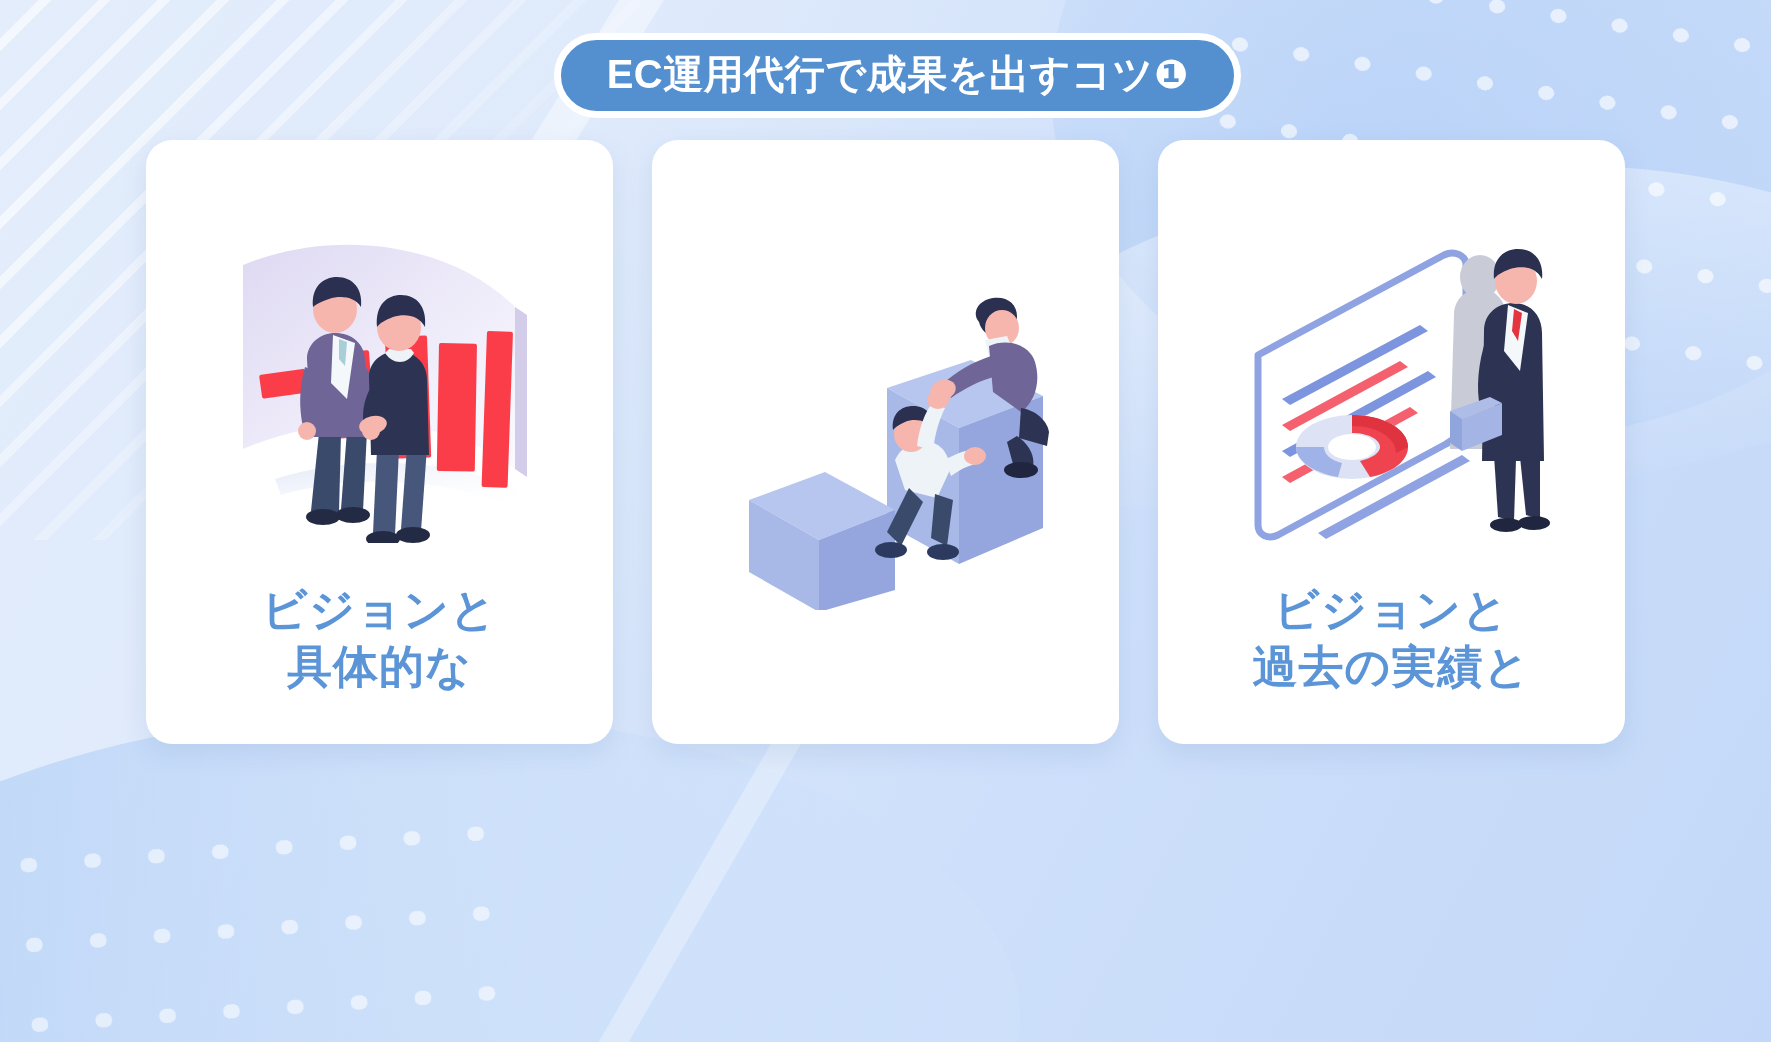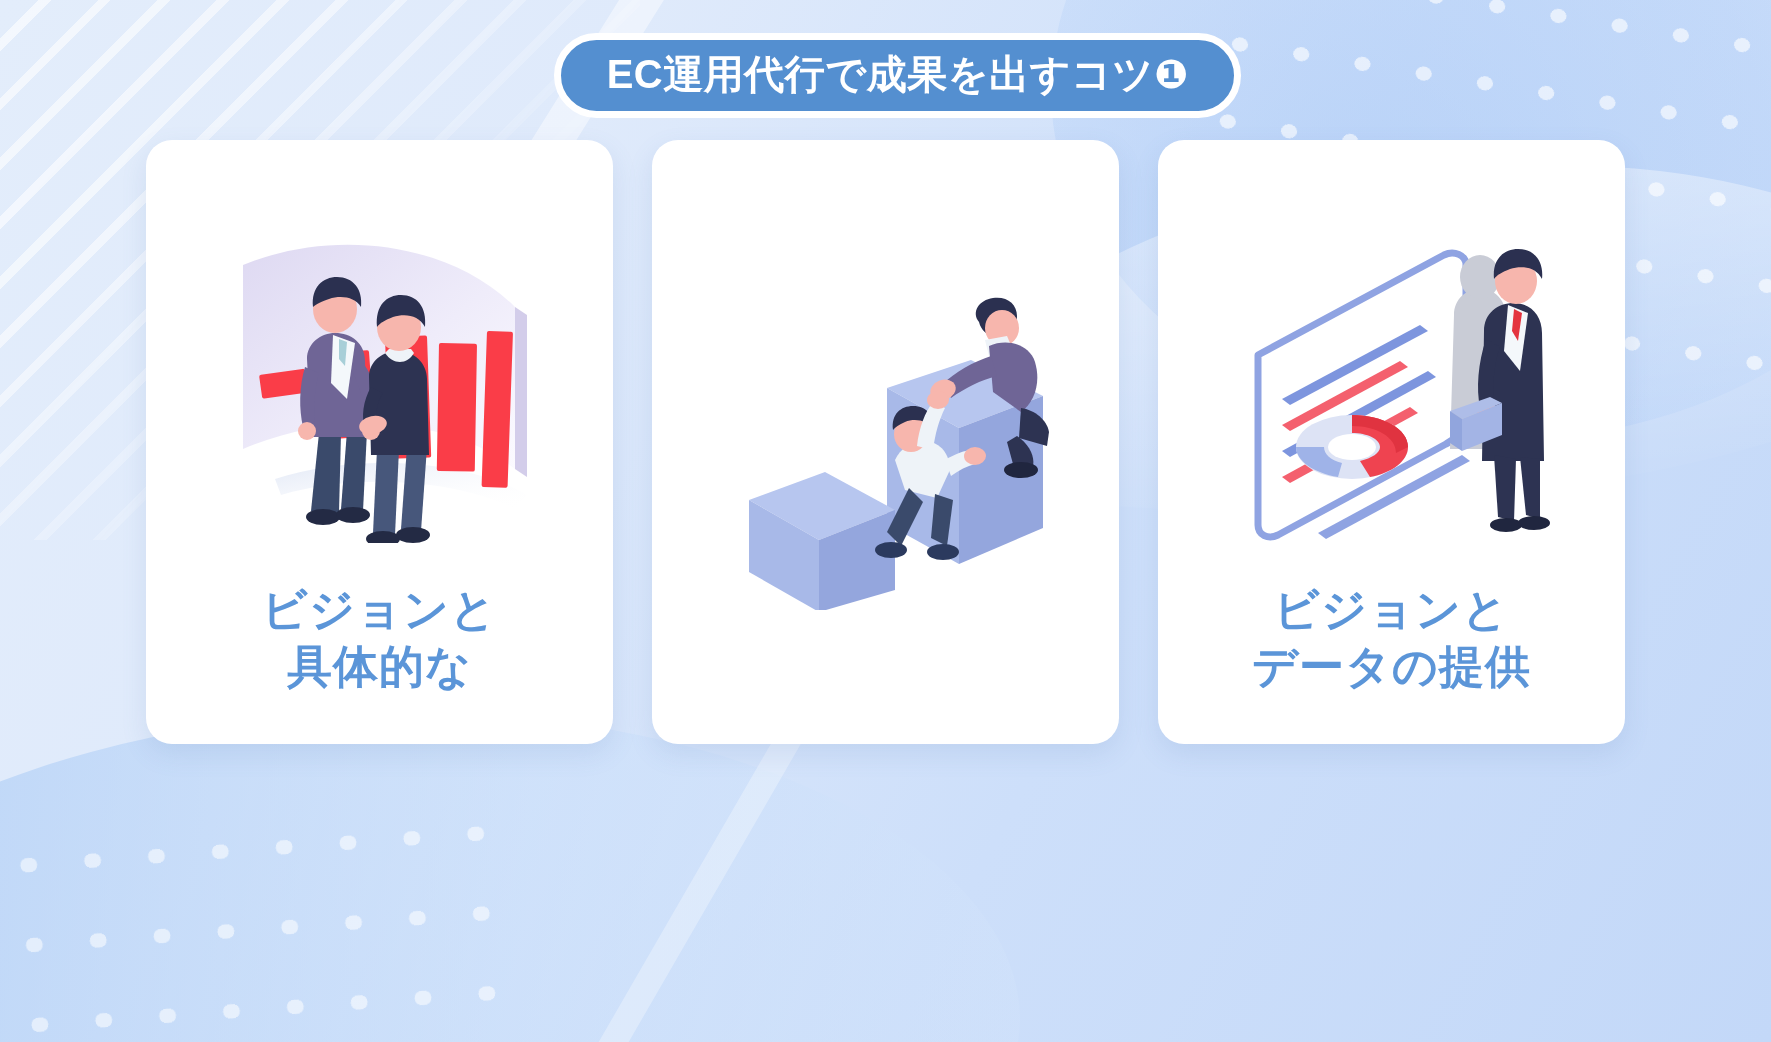--- a/index.html
+++ b/index.html
@@ -360,18 +360,18 @@
 
             <path d="M272 252 L276 314 L292 318 L294 256 Z" fill="#2d3352"></path>
             <path d="M298 254 L304 312 L318 316 L318 256 Z" fill="#2d3352"></path>
             <ellipse cx="284" cy="322" rx="16" ry="7" fill="#20263f"></ellipse>
             <ellipse cx="312" cy="320" rx="16" ry="7" fill="#20263f"></ellipse>
           </g>
         </svg>
       </div>
       <div class="card-label">
         <span class="l1">ビジョンと</span>
-        <span class="l2">データの提供</span>
+        <span class="l2">過去の実績と</span>
       </div>
     </div>
 
   </div>
 </div>
 
 </body></html>

